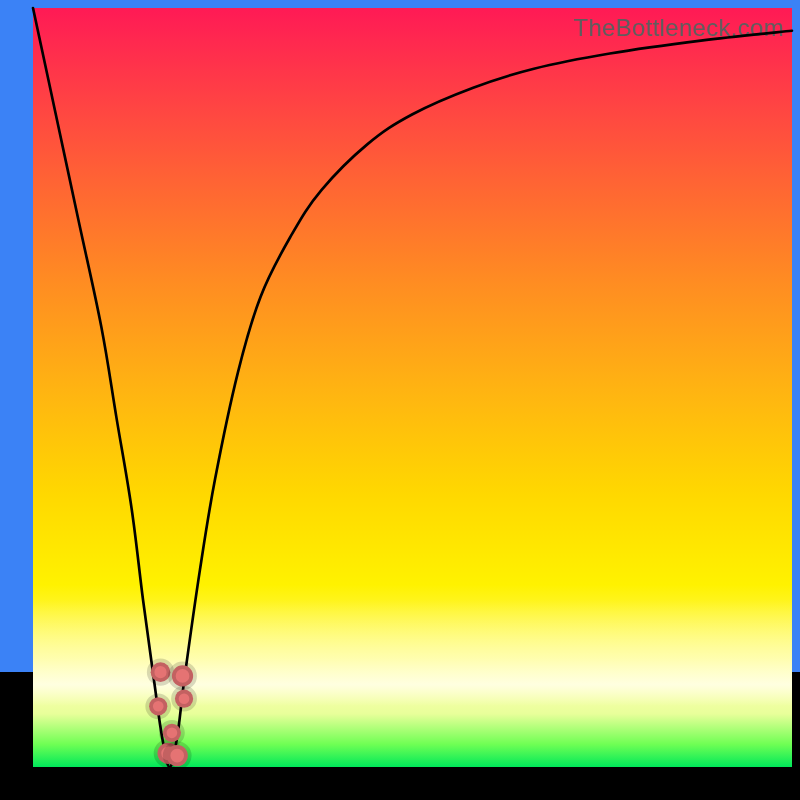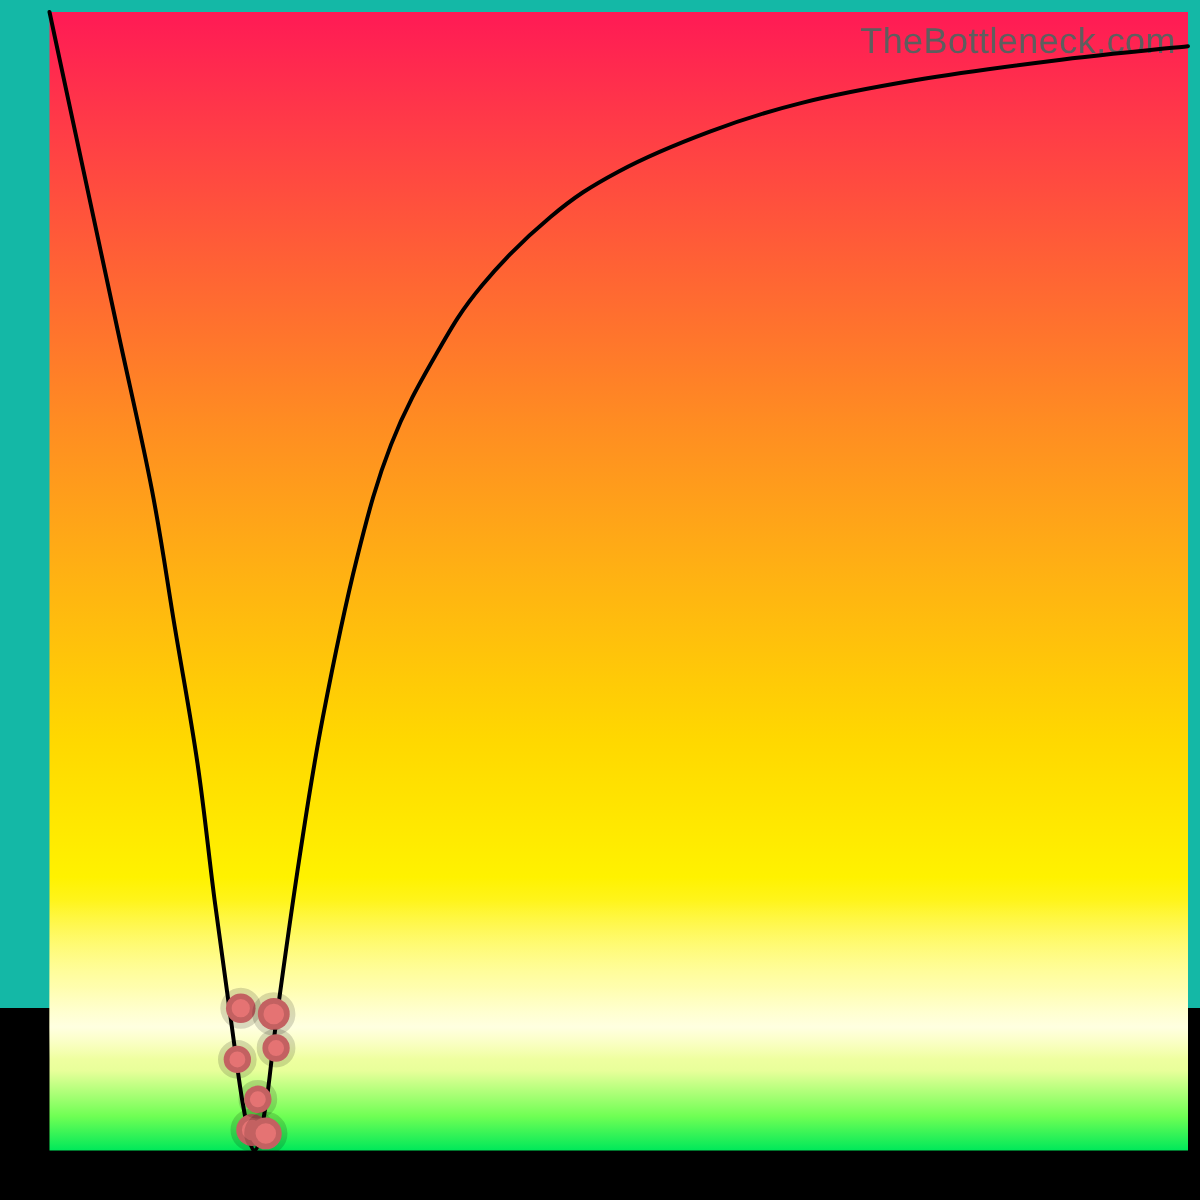--- a/index.html
+++ b/index.html
@@ -8,21 +8,21 @@
     width: 800px;
     height: 800px;
     overflow: hidden;
     background: #000;
     font-family: Arial, Helvetica, sans-serif;
   }
   .frame {
     position: relative;
     width: 800px;
     height: 672px;
-    background: #14b8a6;
+    background: #3b82f6;
   }
   .plot-area {
     position: absolute;
     left: 33px;
     top: 8px;
     width: 759px;
     height: 759px;
     
     background: linear-gradient(
       to bottom,

